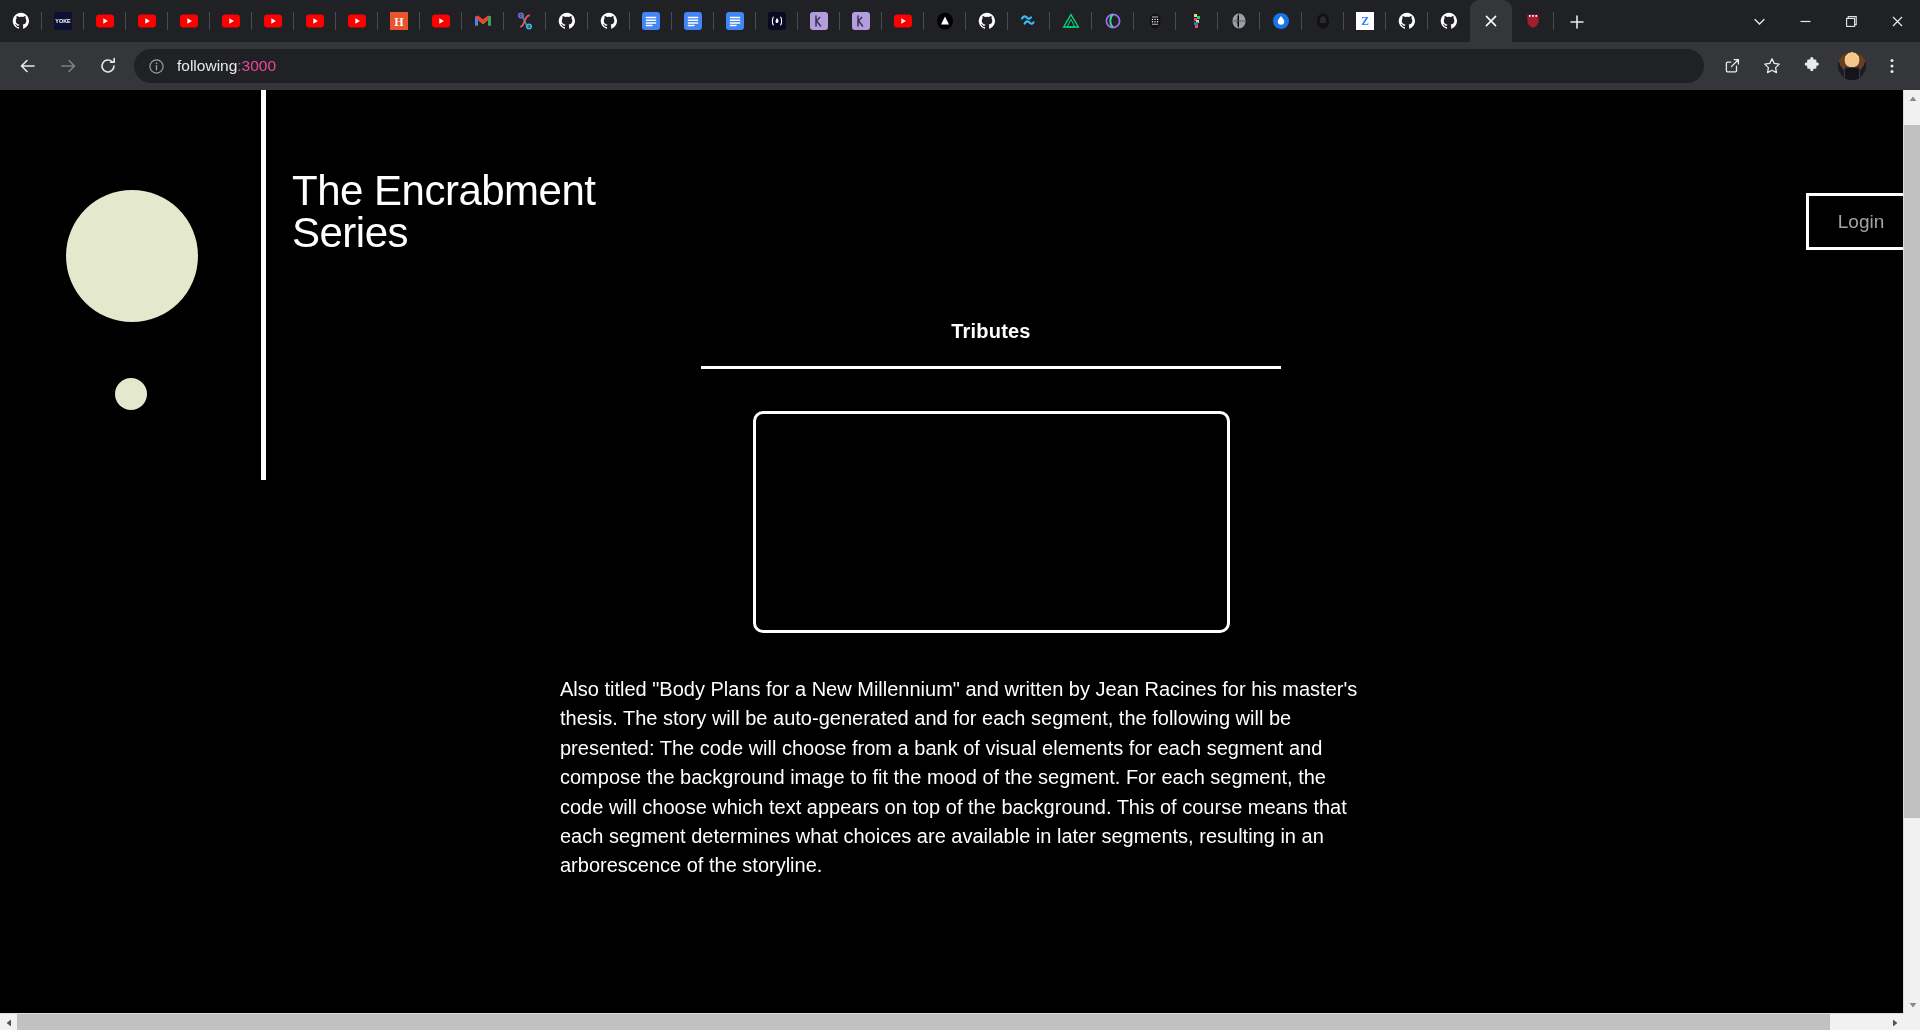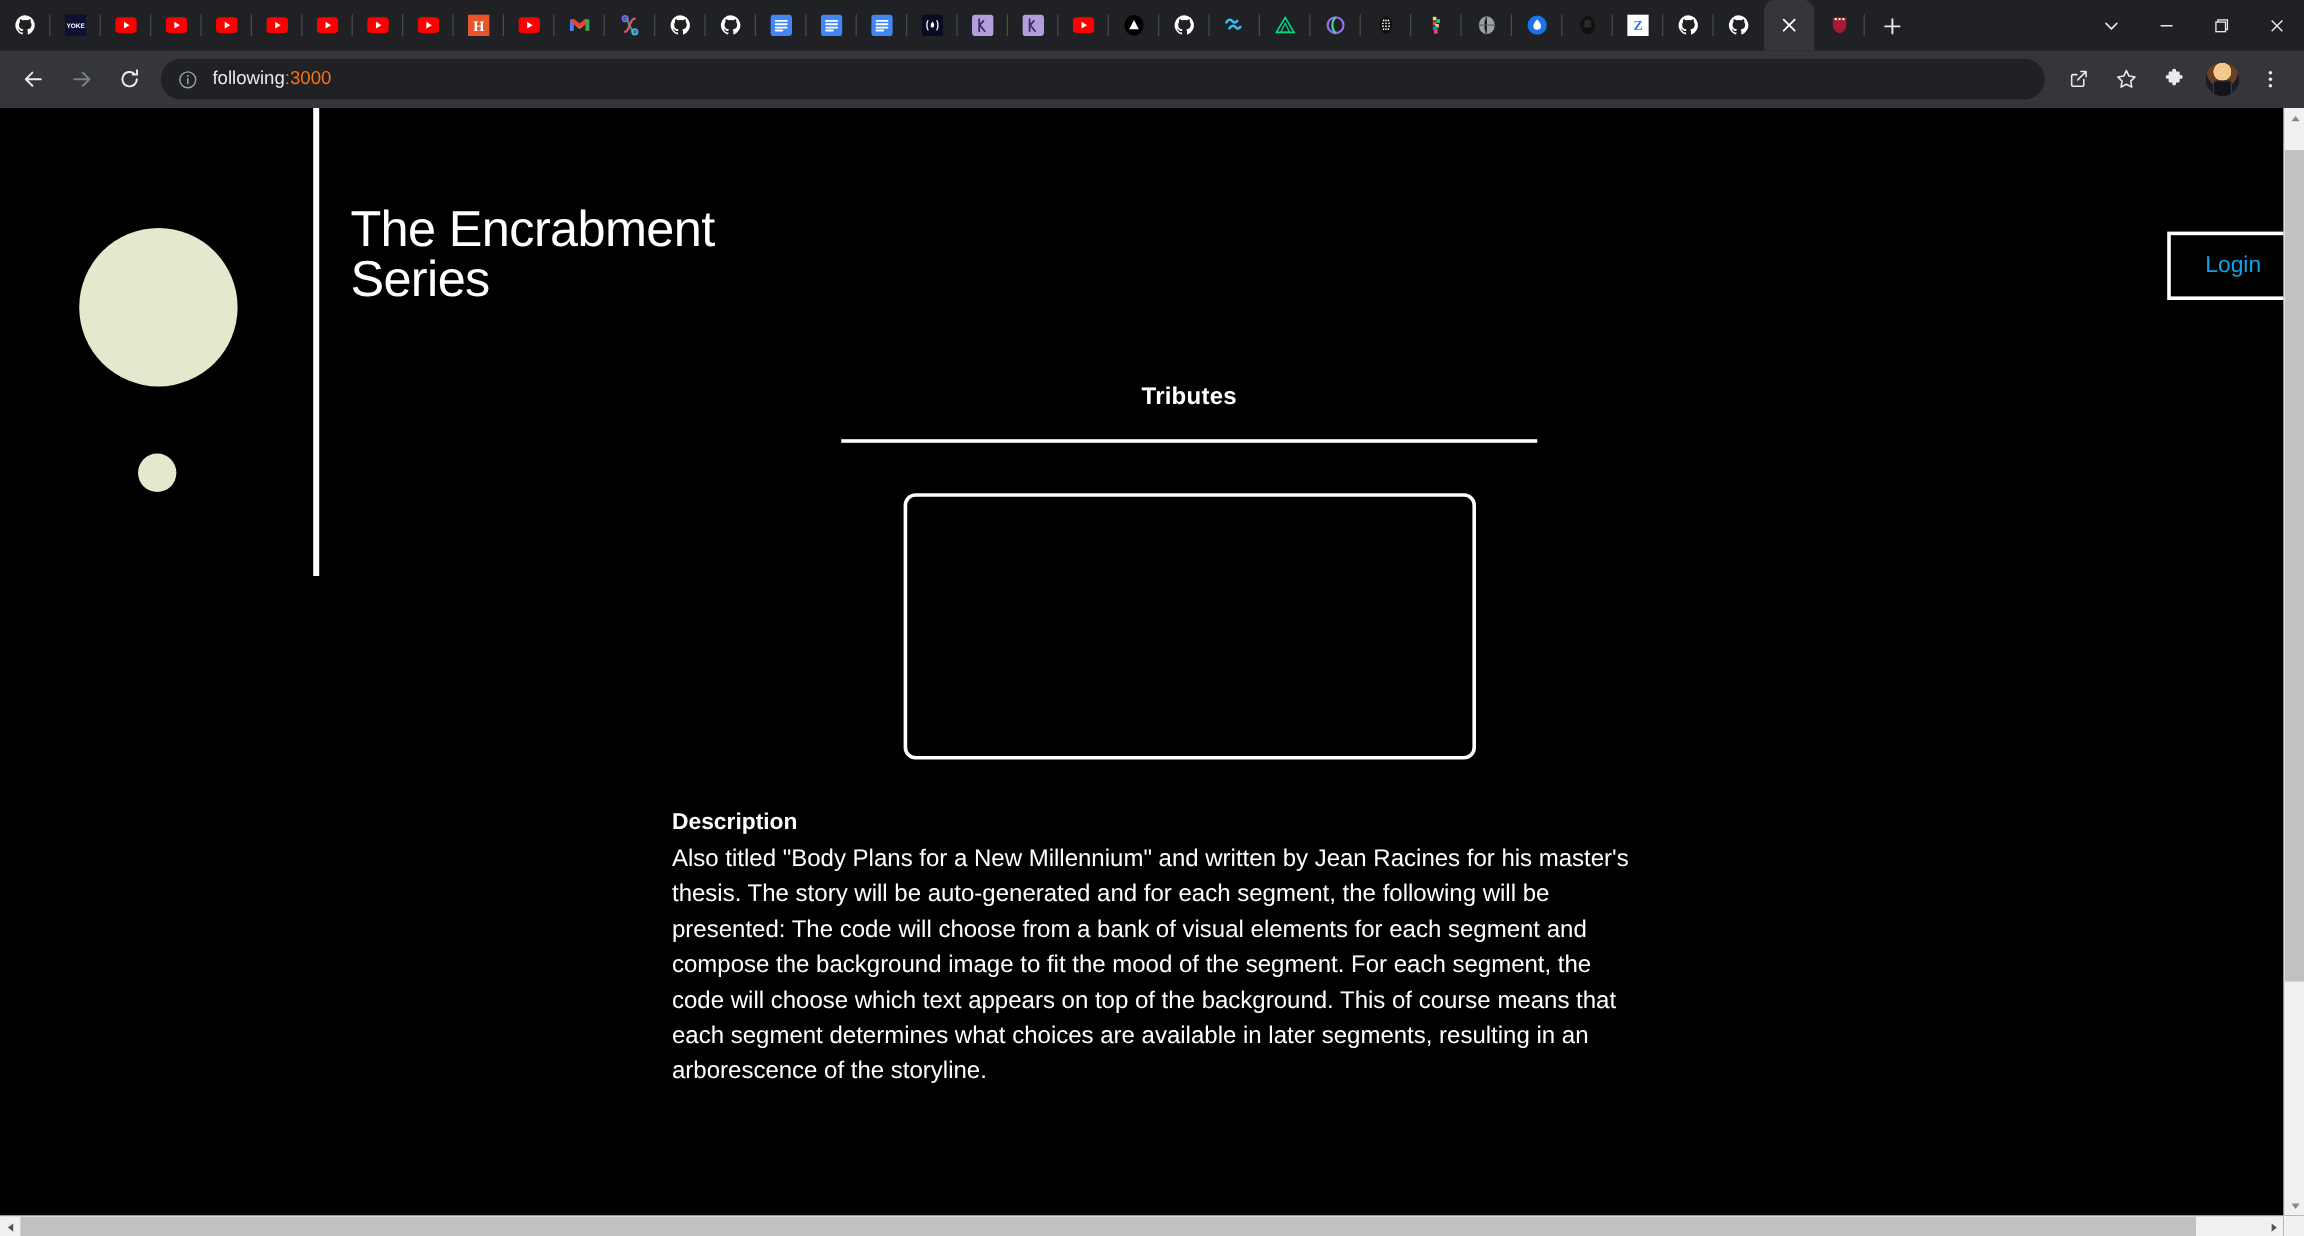--- a/index.html
+++ b/index.html
@@ -61,21 +61,21 @@
     flex:1 1 auto; height:34px; background:#202124;
     border-radius:17px; display:flex; align-items:center;
     margin:0 8px 0 6px; padding:0 14px; min-width:0;
   }
   #omnibox .info { flex:0 0 auto; margin-right:12px; display:flex; }
   #urltext {
     font-size:15.5px; color:#e8eaed; white-space:nowrap;
     overflow:hidden; text-overflow:ellipsis;
     font-family:"Liberation Sans", sans-serif;
   }
-  #urltext .dim { color:#f97316; }
+  #urltext .dim { color:#ec4899; }
   #tb-right { display:flex; align-items:center; flex:0 0 auto; }
   #avatar {
     width:28px; height:28px; border-radius:50%; margin:0 6px;
     background:radial-gradient(circle at 50% 28%, #f2c98a 0 30%, #6b3f22 31% 52%, #1c1c28 53%),
                linear-gradient(#2b2b38,#2b2b38);
     background-blend-mode:normal; overflow:hidden; position:relative;
   }
   #avatar::after{
     content:""; position:absolute; left:50%; top:55%; transform:translateX(-50%);
     width:16px; height:14px; border-radius:3px 3px 0 0;
@@ -109,21 +109,21 @@
 
   #header-title {
     position:absolute; left:292px; top:80px; width:420px;
     font-size:42px; line-height:1.0; font-weight:normal; color:#fff;
     letter-spacing:-0.5px;
   }
 
   #login-btn {
     position:absolute; left:1806px; top:103px;
     width:110px; height:57px; border:3px solid #fff; background:#000;
-    color:#0ea5e9; font-size:19px; display:flex; align-items:center;
+    color:#a3a3a3; font-size:19px; display:flex; align-items:center;
     justify-content:center;
   }
 
   #content { position:absolute; left:560px; top:230px; width:862px; }
 
   .sec-head {
     text-align:center; color:#fff; font-weight:bold;
     font-size:20px; letter-spacing:.2px;
   }
   .sec-rule {
@@ -608,21 +608,20 @@
 
       <div id="content">
 
         <div>
           <h2 class="sec-head">Tributes</h2>
           <div class="sec-rule" id="rule-showcase" style="background: rgb(255, 255, 255);"></div>
           <div id="showcase-box"></div>
         </div>
 
         <div id="desc-wrap">
-          <h3 id="desc-title">Description</h3>
           <p id="desc-body">Also titled "Body Plans for a New Millennium" and written by Jean Racines for his master's thesis. The story will be auto-generated and for each segment, the following will be presented: The code will choose from a bank of visual elements for each segment and compose the background image to fit the mood of the segment. For each segment, the code will choose which text appears on top of the background. This of course means that each segment determines what choices are available in later segments, resulting in an arborescence of the storyline.</p>
         </div>
 
 
       </div>
     </div>
 
     <div id="hscroll">
       <div id="hs-left">
         <svg width="8" height="8" viewBox="0 0 8 8">

